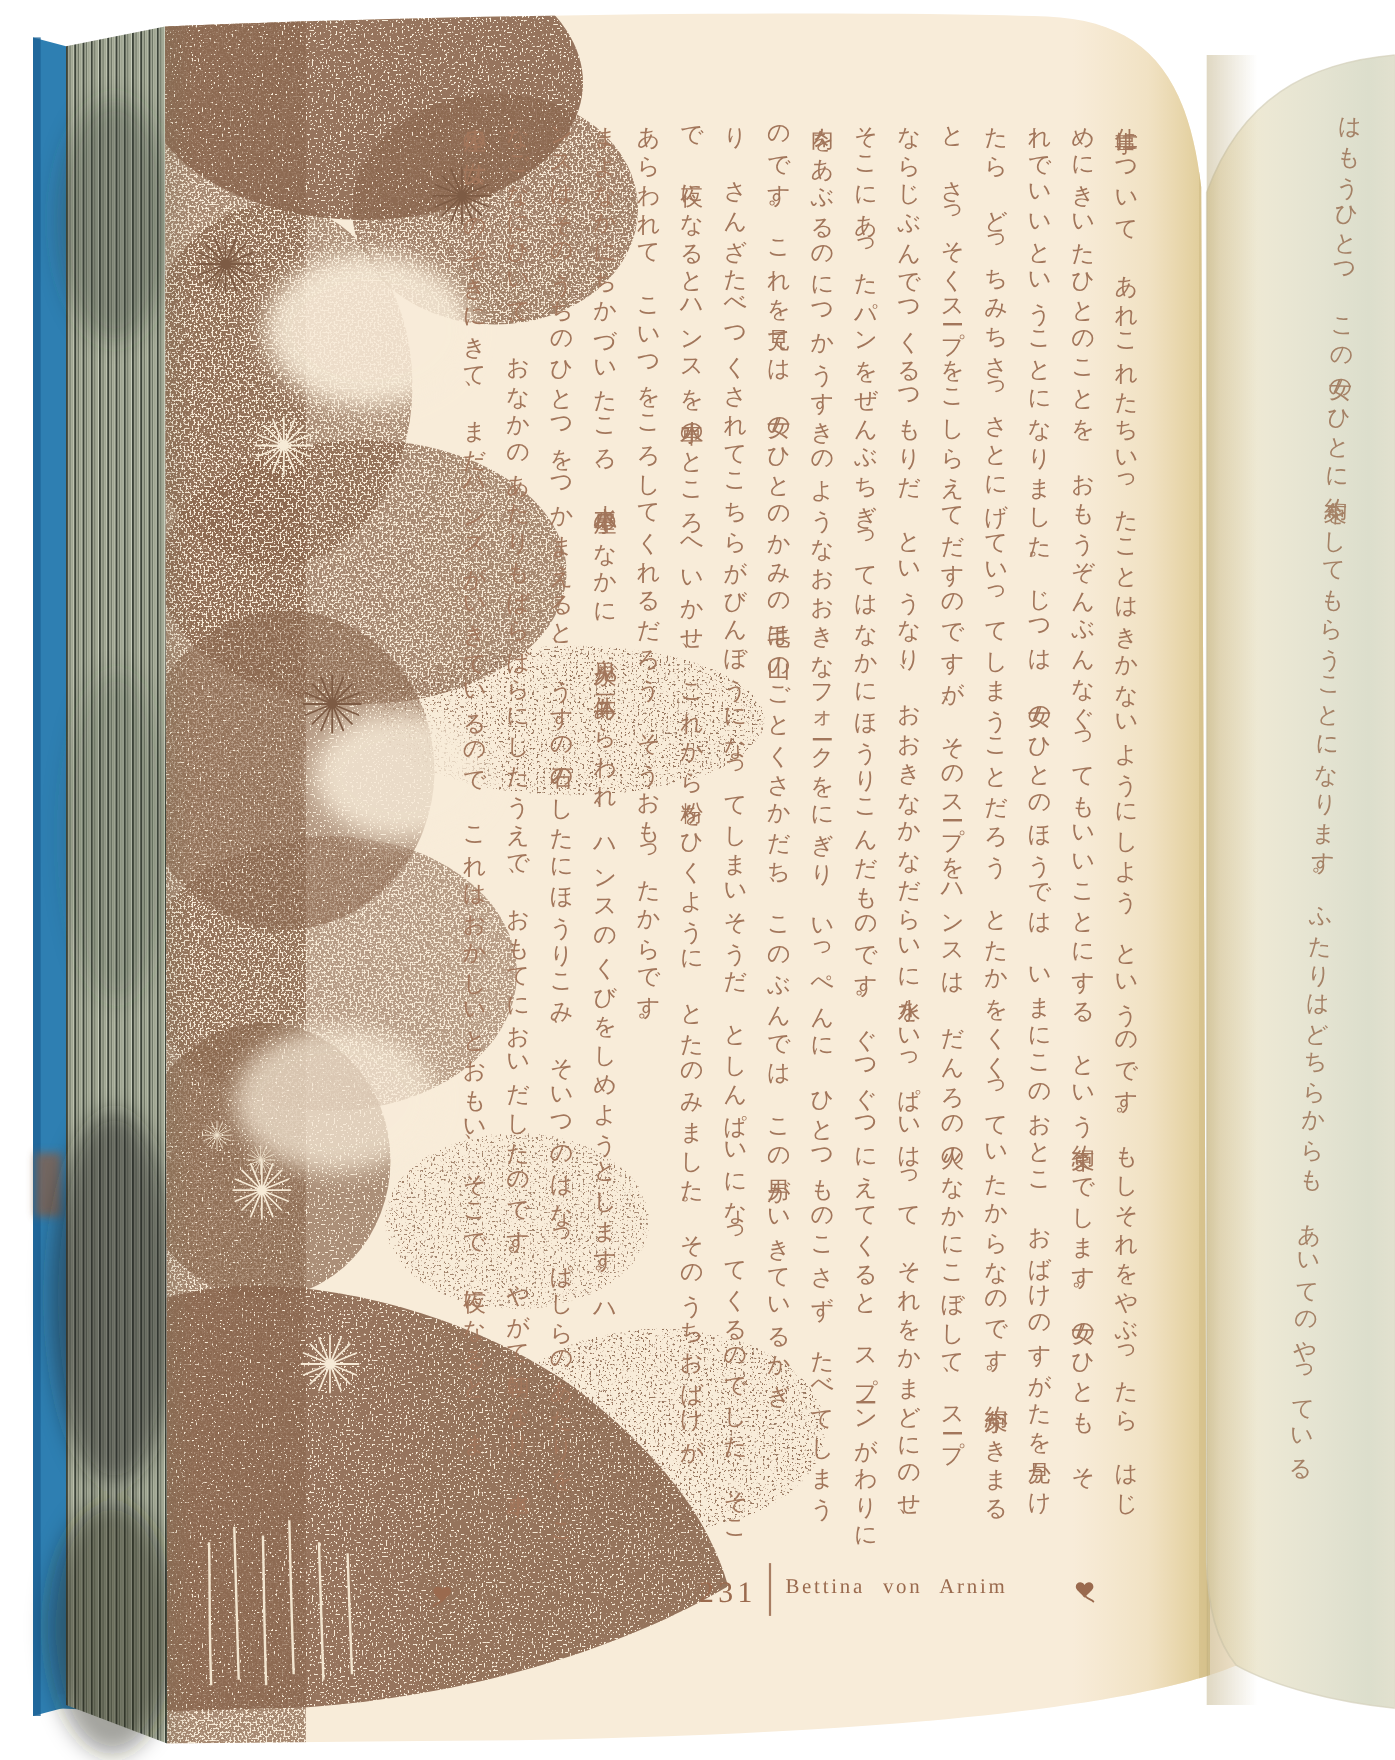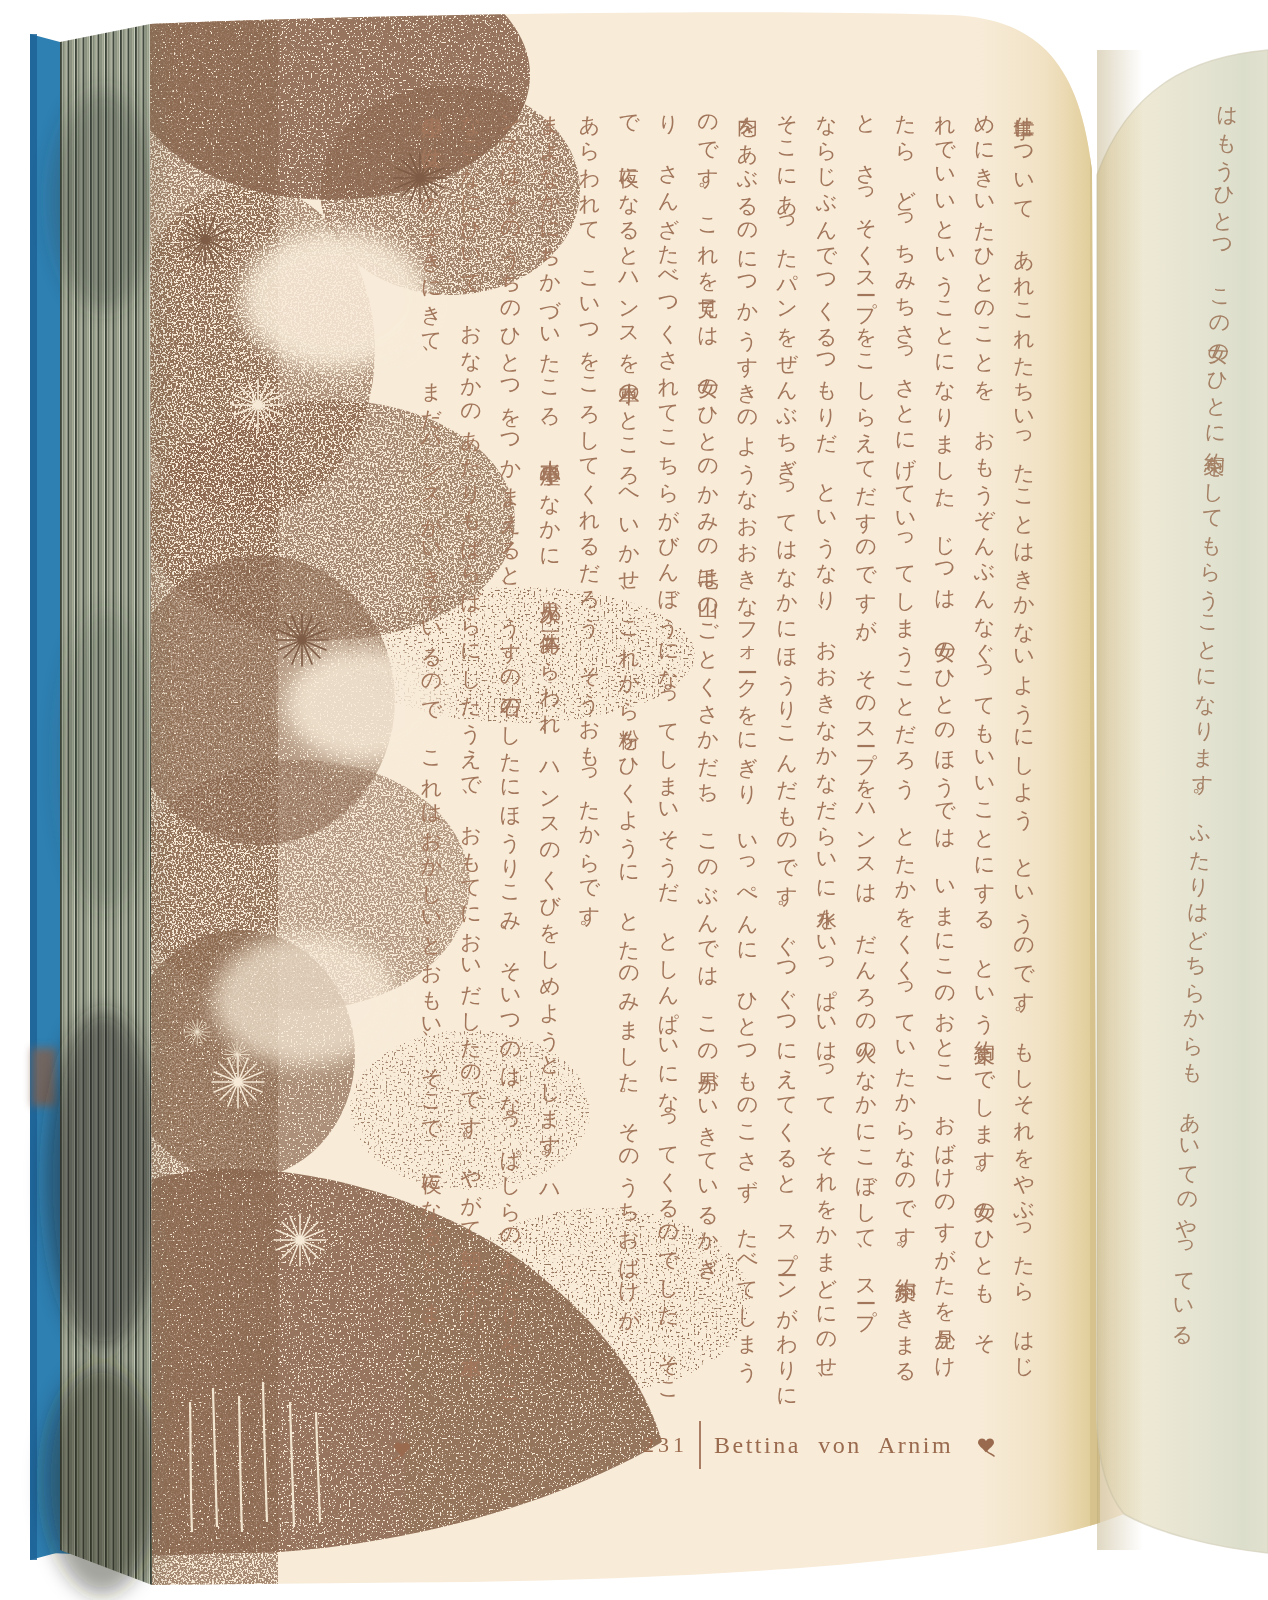--- a/index.html
+++ b/index.html
@@ -20,23 +20,23 @@
     position:absolute;top:92px;left:1196px;
     writing-mode:vertical-rl;text-orientation:upright;
     white-space:nowrap;
     font-family:serif;
     font-size:21px;line-height:22px;letter-spacing:2.55px;
     color:#a07a5e;opacity:.92;
     transform:rotate(2.1deg);transform-origin:11px 0;
   }
   
   .pageno{position:absolute;left:560px;top:1432px;width:128px;text-align:right;
-          font-size:22px;letter-spacing:4px;color:#9a6a4e;}
+          font-size:27px;letter-spacing:4px;color:#9a6a4e;}
   .footer-rule{position:absolute;left:699px;top:1421px;width:2px;height:48px;background:#9a6a4e;opacity:.85;}
-  .author{position:absolute;left:714px;top:1432px;font-size:24px;letter-spacing:2.5px;
+  .author{position:absolute;left:714px;top:1432px;font-size:19px;letter-spacing:2.5px;
           word-spacing:9px;color:#9a6a4e;text-align:right;}
   .fleuron{position:absolute;width:24px;height:24px;}
   .fleuron-l{left:390px;top:1438px;}
   .fleuron-r{left:974px;top:1434px;transform:scaleX(-1);}
 </style>
 </head>
 <body>
 
 <div id="stage">
 

